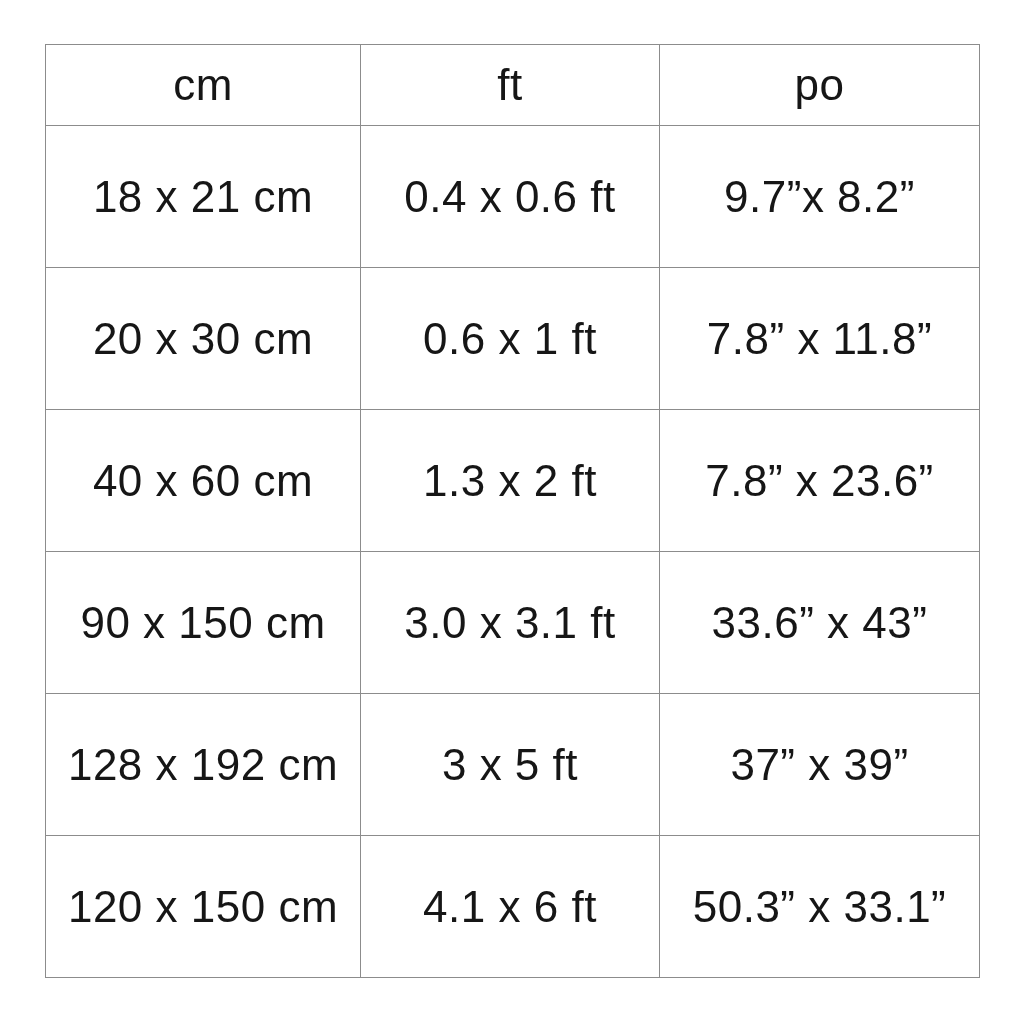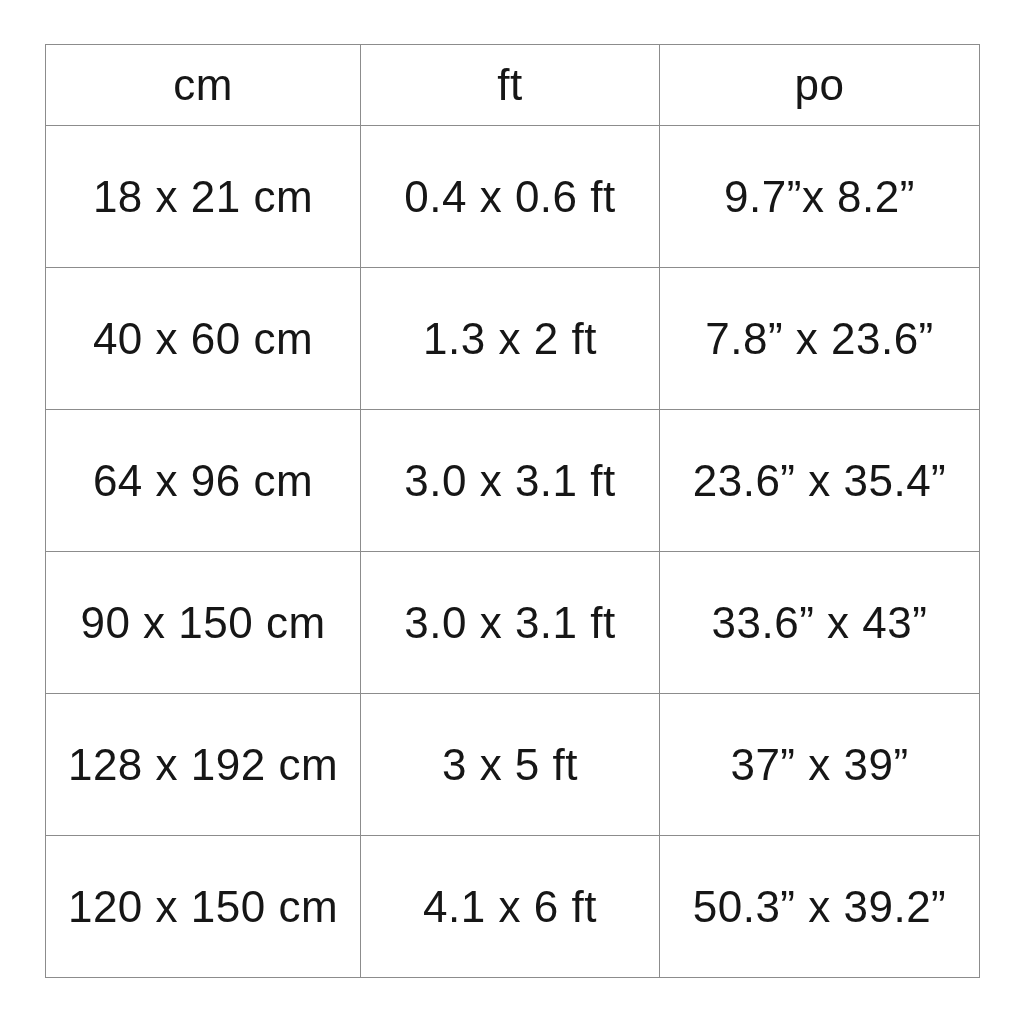--- a/index.html
+++ b/index.html
@@ -61,39 +61,39 @@
         <th>po</th>
       </tr>
     </thead>
     <tbody>
       <tr>
         <td>18 x 21 cm</td>
         <td>0.4 x 0.6 ft</td>
         <td>9.7”x 8.2”</td>
       </tr>
       <tr>
+        <td>20 x 30 cm</td>
+        <td>0.6 x 1 ft</td>
+        <td>7.8” x 11.8”</td>
+      </tr>
+      <tr>
         <td>40 x 60 cm</td>
         <td>1.3 x 2 ft</td>
         <td>7.8” x 23.6”</td>
-      </tr>
-      <tr>
-        <td>64 x 96 cm</td>
-        <td>3.0 x 3.1 ft</td>
-        <td>23.6” x 35.4”</td>
       </tr>
       <tr>
         <td>90 x 150 cm</td>
         <td>3.0 x 3.1 ft</td>
         <td>33.6” x 43”</td>
       </tr>
       <tr>
         <td>128 x 192 cm</td>
         <td>3 x 5 ft</td>
         <td>37” x 39”</td>
       </tr>
       <tr>
         <td>120 x 150 cm</td>
         <td>4.1 x 6 ft</td>
-        <td>50.3” x 39.2”</td>
+        <td>50.3” x 33.1”</td>
       </tr>
     </tbody>
   </table>
 </div>
 
 </body></html>

